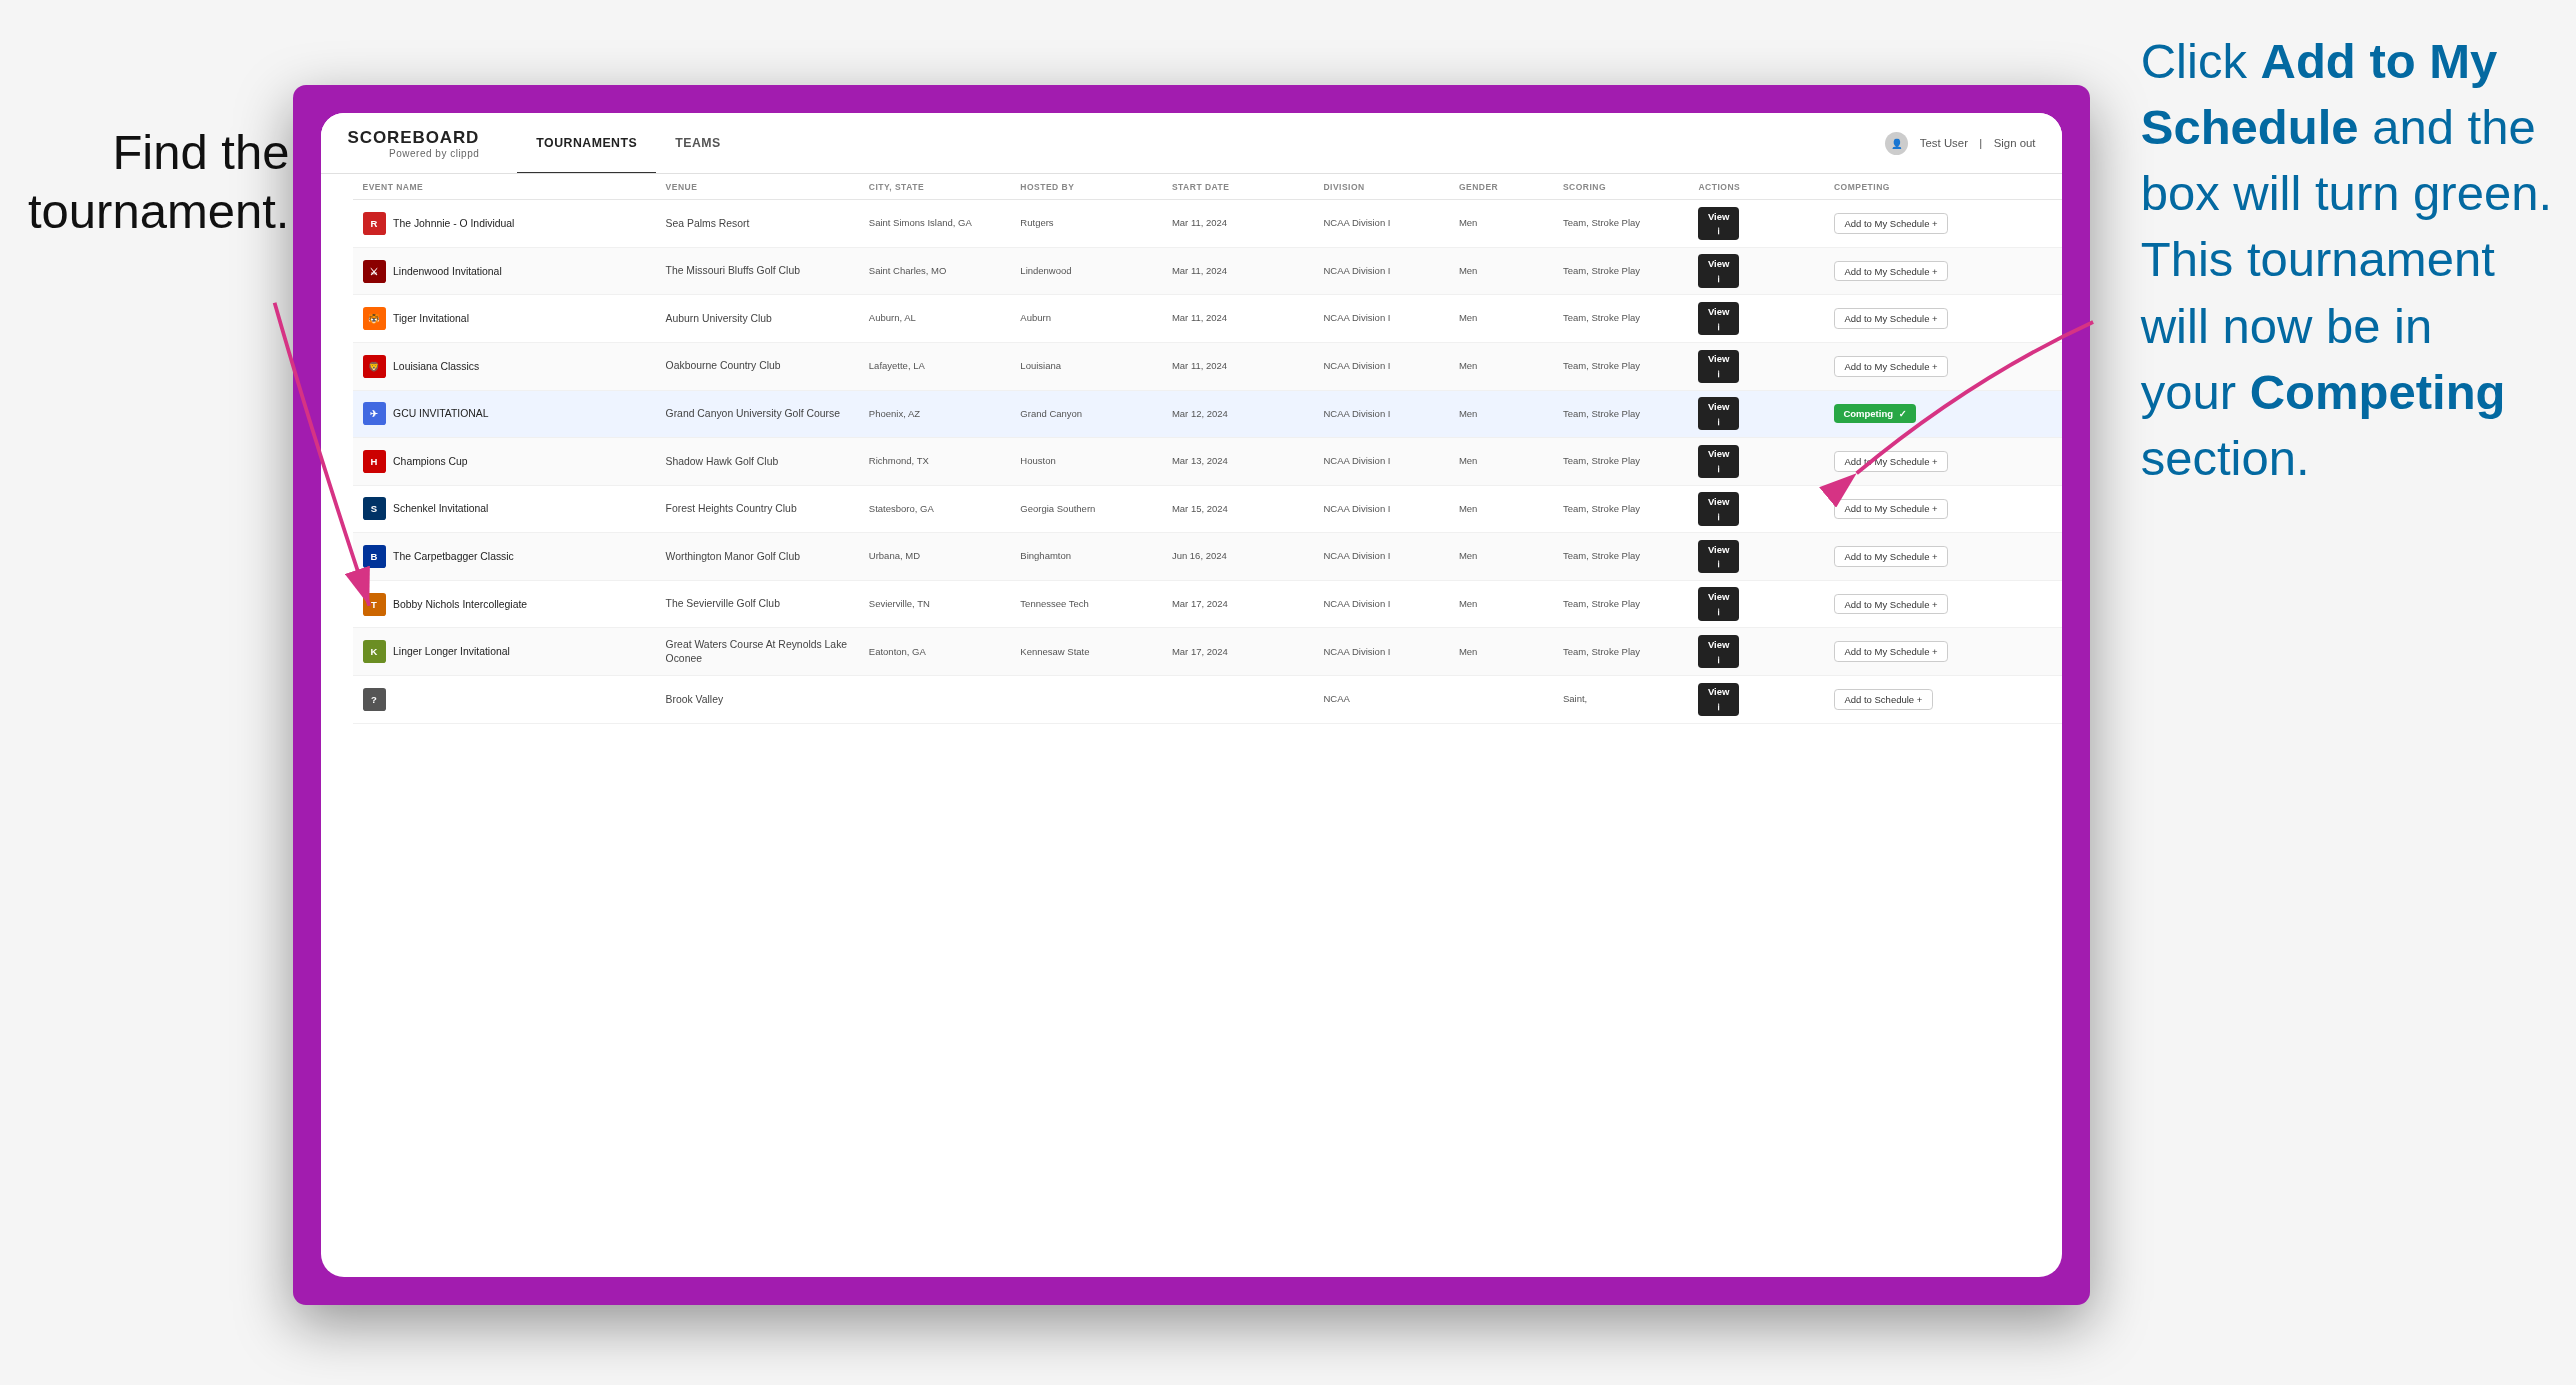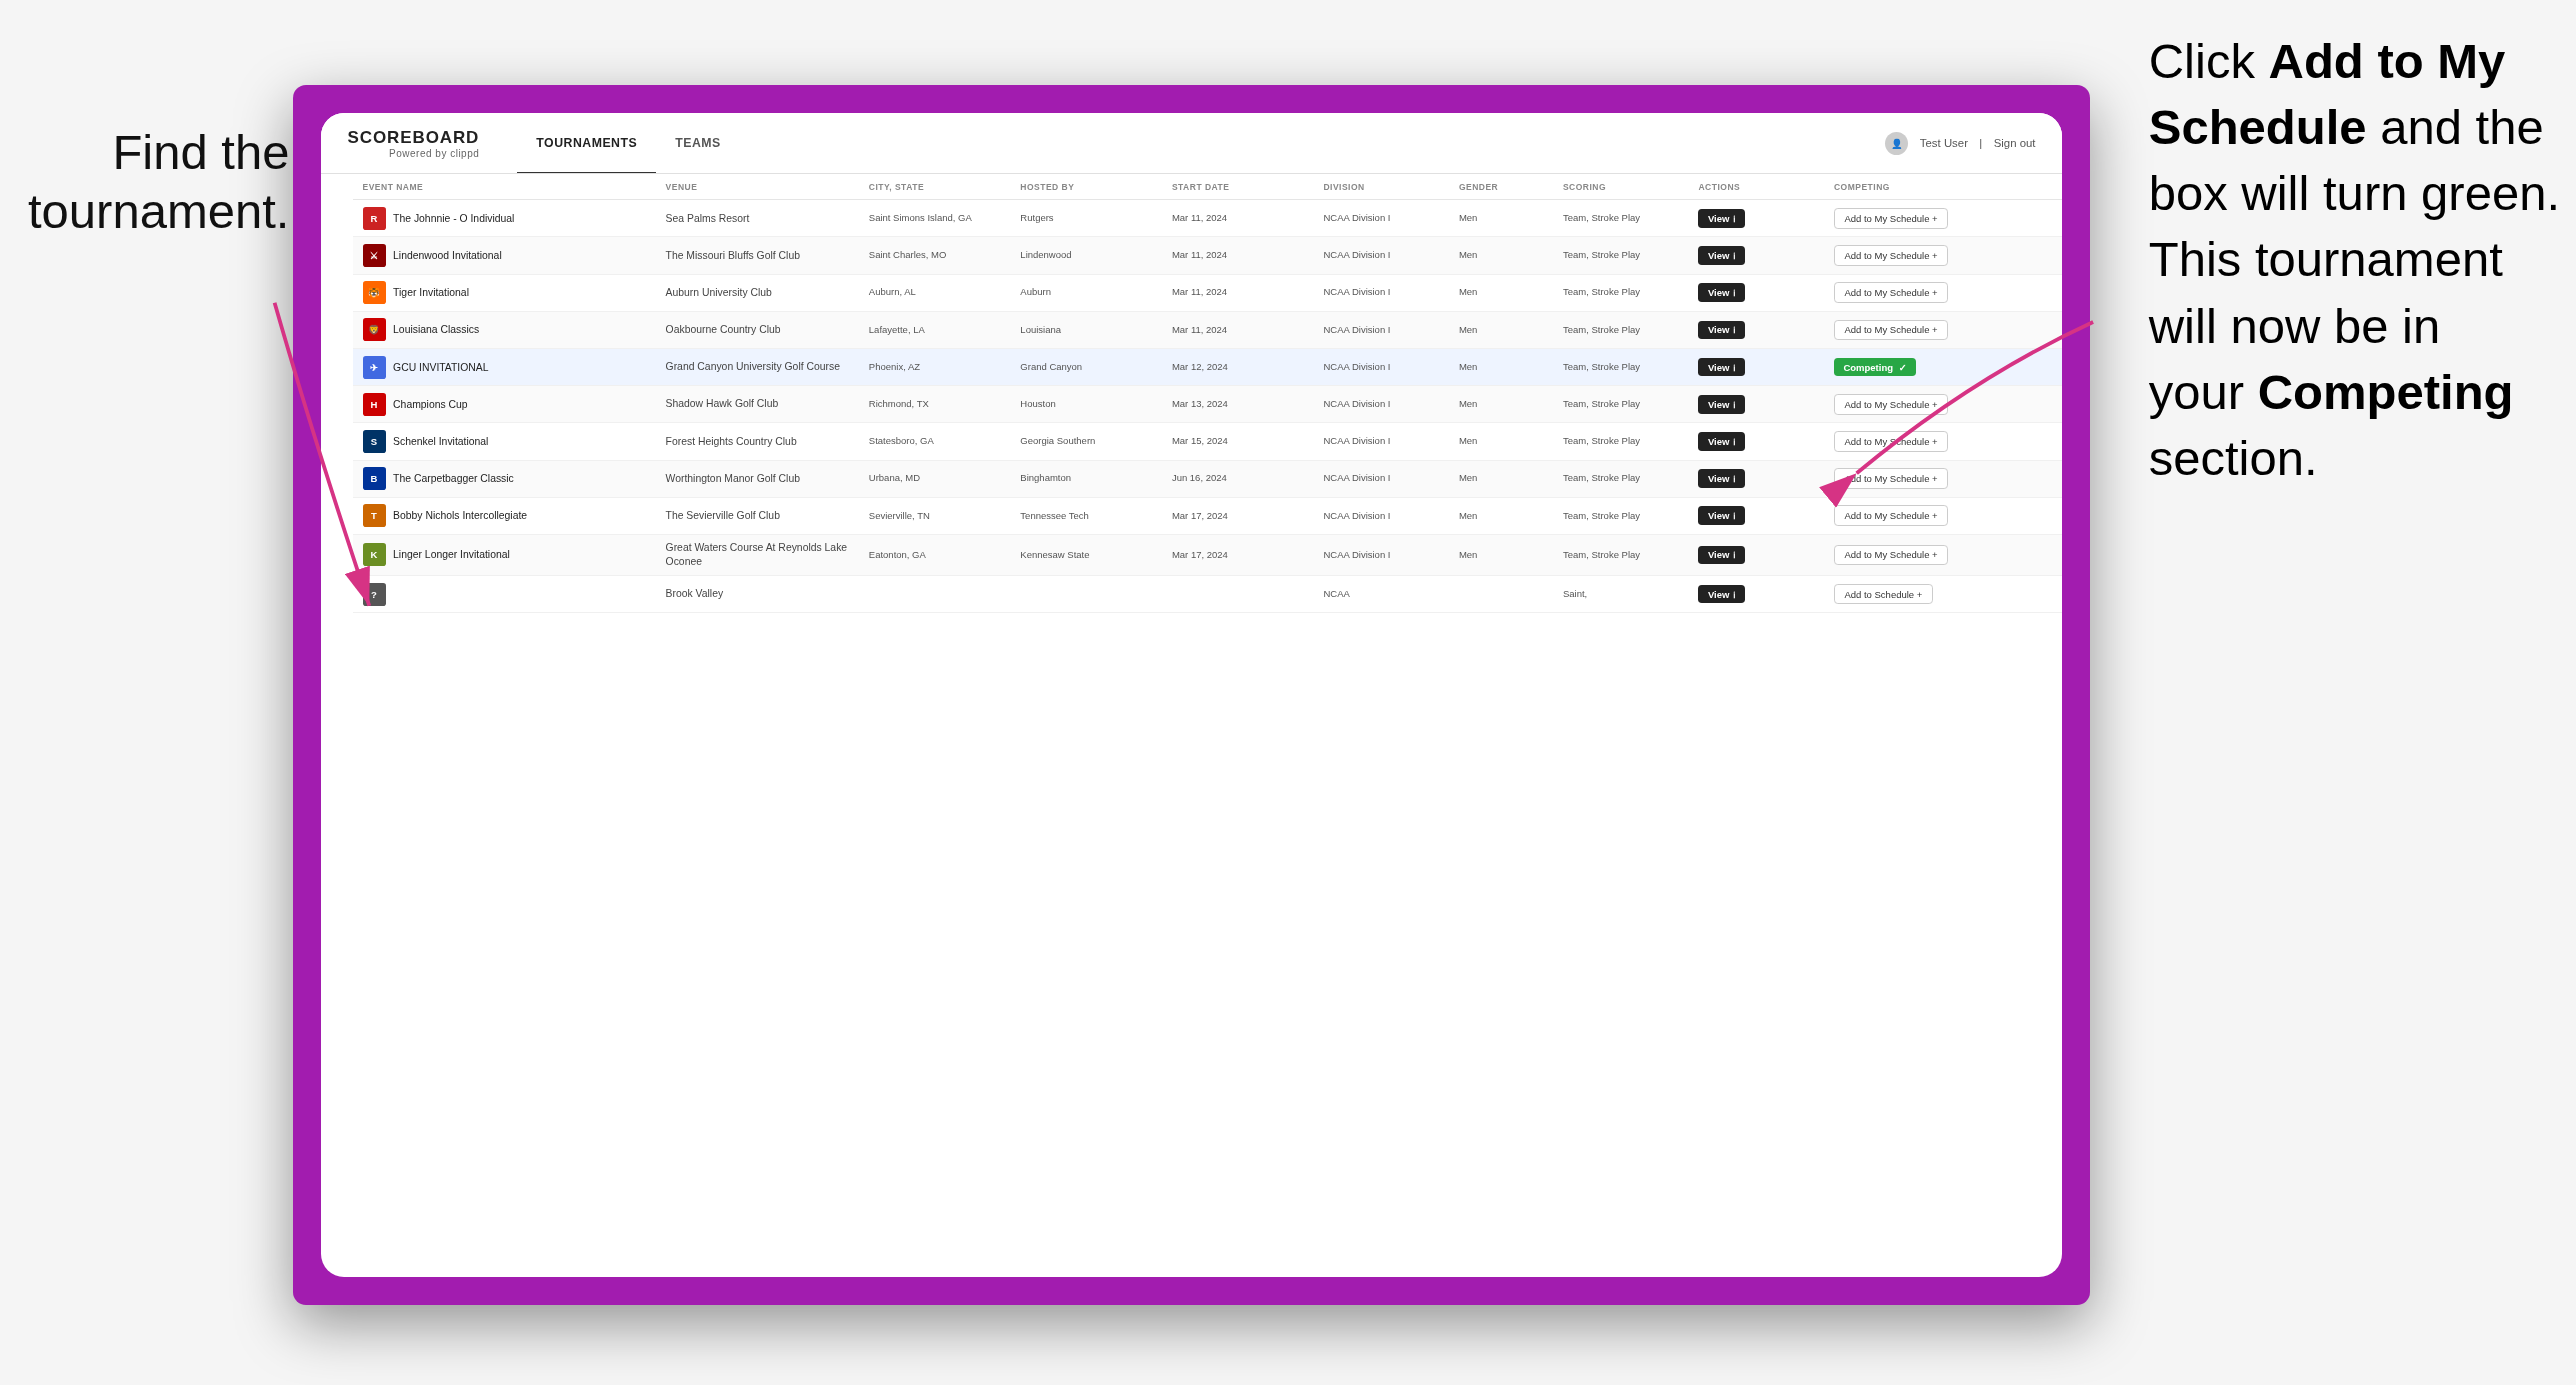--- a/index.html
+++ b/index.html
@@ -20,24 +20,24 @@
       font-size: 49px;
       color: #111;
       line-height: 1.2;
       font-weight: 400;
       text-align: right;
     }
 
     
     .instruction-right {
       position: absolute;
-      right: 16px;
+      right: 24px;
       top: 28px;
       font-size: 49px;
-      color: #000000;
+      color: #0369a1;
       line-height: 1.35;
       font-weight: 400;
       max-width: 473px;
       text-align: left;
     }
     .instruction-right b {
       font-weight: 800;
     }
 
     
@@ -230,20 +230,21 @@
       border: none;
       border-radius: 3.8px;
       padding: 3.8px 9.5px;
       font-size: 9.5px;
       font-weight: 600;
       cursor: pointer;
       display: flex;
       align-items: center;
       gap: 3.8px;
       white-space: nowrap;
+      flex-direction: column;
     }
 
     .add-btn {
       background: #fff;
       color: #333;
       border: 0.9px solid #ccc;
       border-radius: 3.8px;
       padding: 3.8px 9.5px;
       font-size: 9.5px;
       font-weight: 500;

